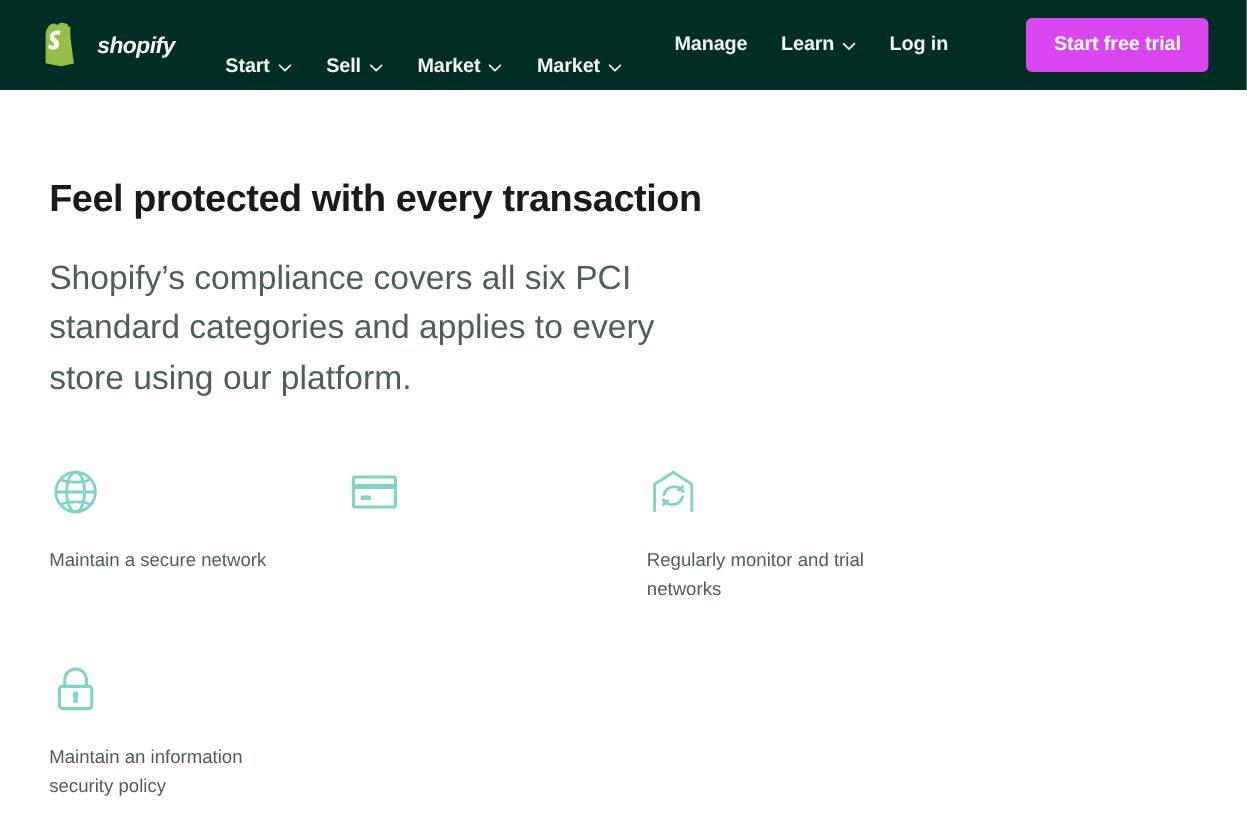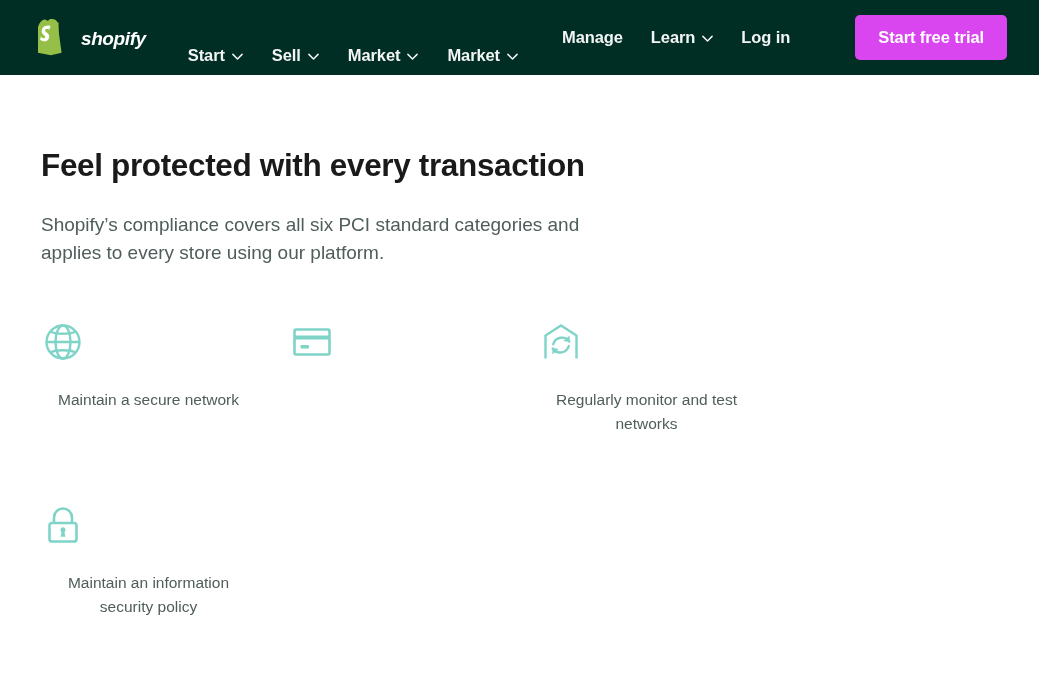--- a/index.html
+++ b/index.html
@@ -108,33 +108,32 @@
   .headline {
     margin: 0;
     font-size: 31.5px;
     font-weight: bold;
     color: #1a1a1a;
     letter-spacing: -0.35px;
     line-height: 1.2;
   }
   .lede {
     margin: 26px 0 0 0;
-    font-size: 19px;
+    font-size: 28px;
     line-height: 1.48;
     color: #4f5d5b;
     max-width: 540px;
     font-weight: normal;
   }
 
   .pillar-grid {
     margin-top: 53px;
     display: grid;
     grid-template-columns: 249px 249px 249px;
-    row-gap: 67px;
-    text-align: center;
+    row-gap: 48px;
   }
   .pillar {
     width: 215px;
   }
   .pillar-icon {
     width: 44px;
     height: 44px;
     display: block;
     color: #7fd4c8;
   }
@@ -259,21 +258,21 @@
         <svg class="pillar-icon" viewBox="0 0 44 44" aria-hidden="true">
           <path d="M6.5 38.5 V15.5 L22 5.5 L37.5 15.5 V38.5" fill="none" stroke="currentColor" stroke-width="2.4" stroke-linejoin="round"></path>
           <g fill="none" stroke="currentColor" stroke-width="2.4" stroke-linecap="round">
             <path d="M30.3 21.5 A9 9 0 0 0 14.2 24.3"></path>
             <path d="M13.7 28.5 A9 9 0 0 0 29.8 26"></path>
           </g>
           <path d="M30.8 15.6 L30.4 21.9 L24.3 20.9 Z" fill="currentColor"></path>
           <path d="M13.2 34.4 L13.6 28.1 L19.7 29.1 Z" fill="currentColor"></path>
         </svg>
       </span>
-      <div class="pillar-label">Regularly monitor and test networks</div>
+      <div class="pillar-label">Regularly monitor and trial networks</div>
     </div>
 
     <div class="pillar">
       <span>
         <svg class="pillar-icon" viewBox="0 0 44 44" aria-hidden="true">
           <path d="M13 20 V14.5 a9 9 0 0 1 18 0 V20" fill="none" stroke="currentColor" stroke-width="2.6"></path>
           <rect x="8.5" y="20" width="27" height="18.5" rx="2.6" fill="none" stroke="currentColor" stroke-width="2.6"></rect>
           <circle cx="22" cy="26.8" r="2.5" fill="currentColor"></circle>
           <path d="M20.6 28.5 h2.8 l.9 5.2 h-4.6 Z" fill="currentColor"></path>
         </svg>

